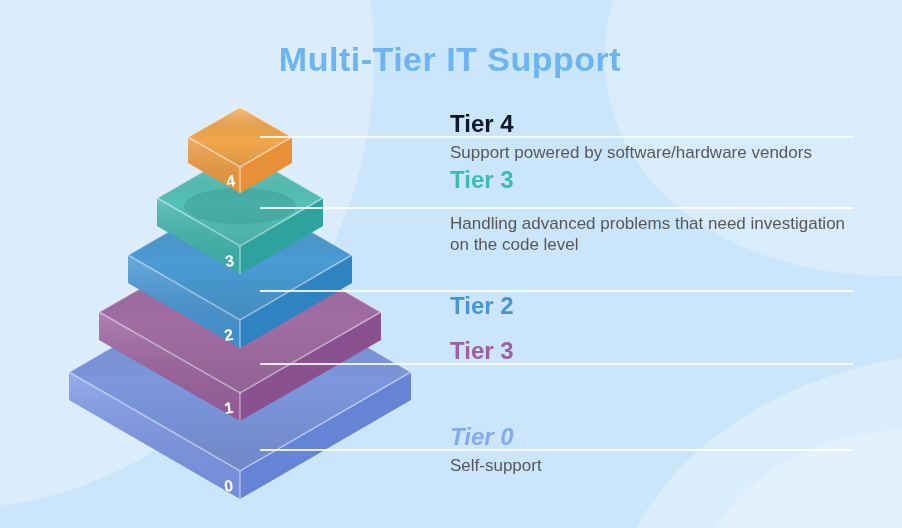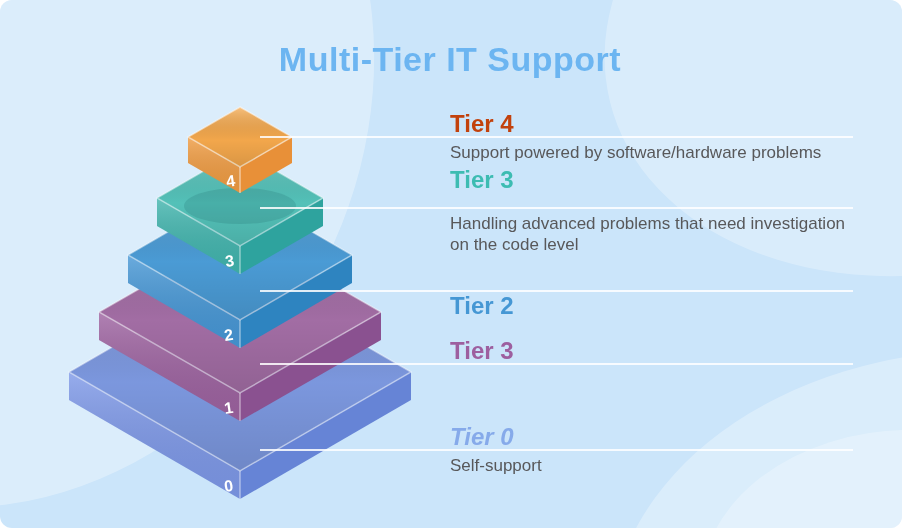--- a/index.html
+++ b/index.html
@@ -4,21 +4,20 @@
 <style>
   * { margin: 0; padding: 0; box-sizing: border-box; }
   html,body { width: 902px; height: 528px; }
   body { font-family: "Liberation Sans", sans-serif; }
 
   .canvas {
     position: relative;
     width: 902px; height: 528px;
     background: #cbe5fa;
     overflow: hidden;
-    border-radius: 12px;
   }
   .blob { position: absolute; border-radius: 50%; }
   .blob-top-left {
     left: -340px; top: -300px; width: 700px; height: 820px;
     background: rgba(255,255,255,0.32);
     transform: rotate(24deg);
     border-radius: 48% 52% 55% 45%;
   }
   .blob-top-right {
     left: 600px; top: -230px; width: 680px; height: 500px;
@@ -159,22 +158,22 @@
       <text class="digit" x="227" y="187" transform="rotate(-8 227 187)">4</text>
     </g>
   </svg>
 
   <div class="connector c4"></div>
   <div class="connector c3"></div>
   <div class="connector c2"></div>
   <div class="connector c1"></div>
   <div class="connector c0"></div>
 
-  <div class="tier-title tt4" style="color: #c2410c;">Tier 4</div>
-  <div class="tier-desc td4">Support powered by software/hardware problems</div>
+  <div class="tier-title tt4" style="color: #0f172a;">Tier 4</div>
+  <div class="tier-desc td4">Support powered by software/hardware vendors</div>
 
   <div class="tier-title tt3" style="color: rgb(61, 188, 178);">Tier 3</div>
   <div class="tier-desc td3">Handling advanced problems that need investigation on the code level</div>
 
   <div class="tier-title tt2" style="color: rgb(69, 151, 212);">Tier 2</div>
 
   <div class="tier-title tt1" style="color: rgb(157, 95, 159);">Tier 3</div>
 
   <div class="tier-title tt0" style="color: rgb(134, 170, 234);">Tier 0</div>
   <div class="tier-desc td0">Self-support</div>

